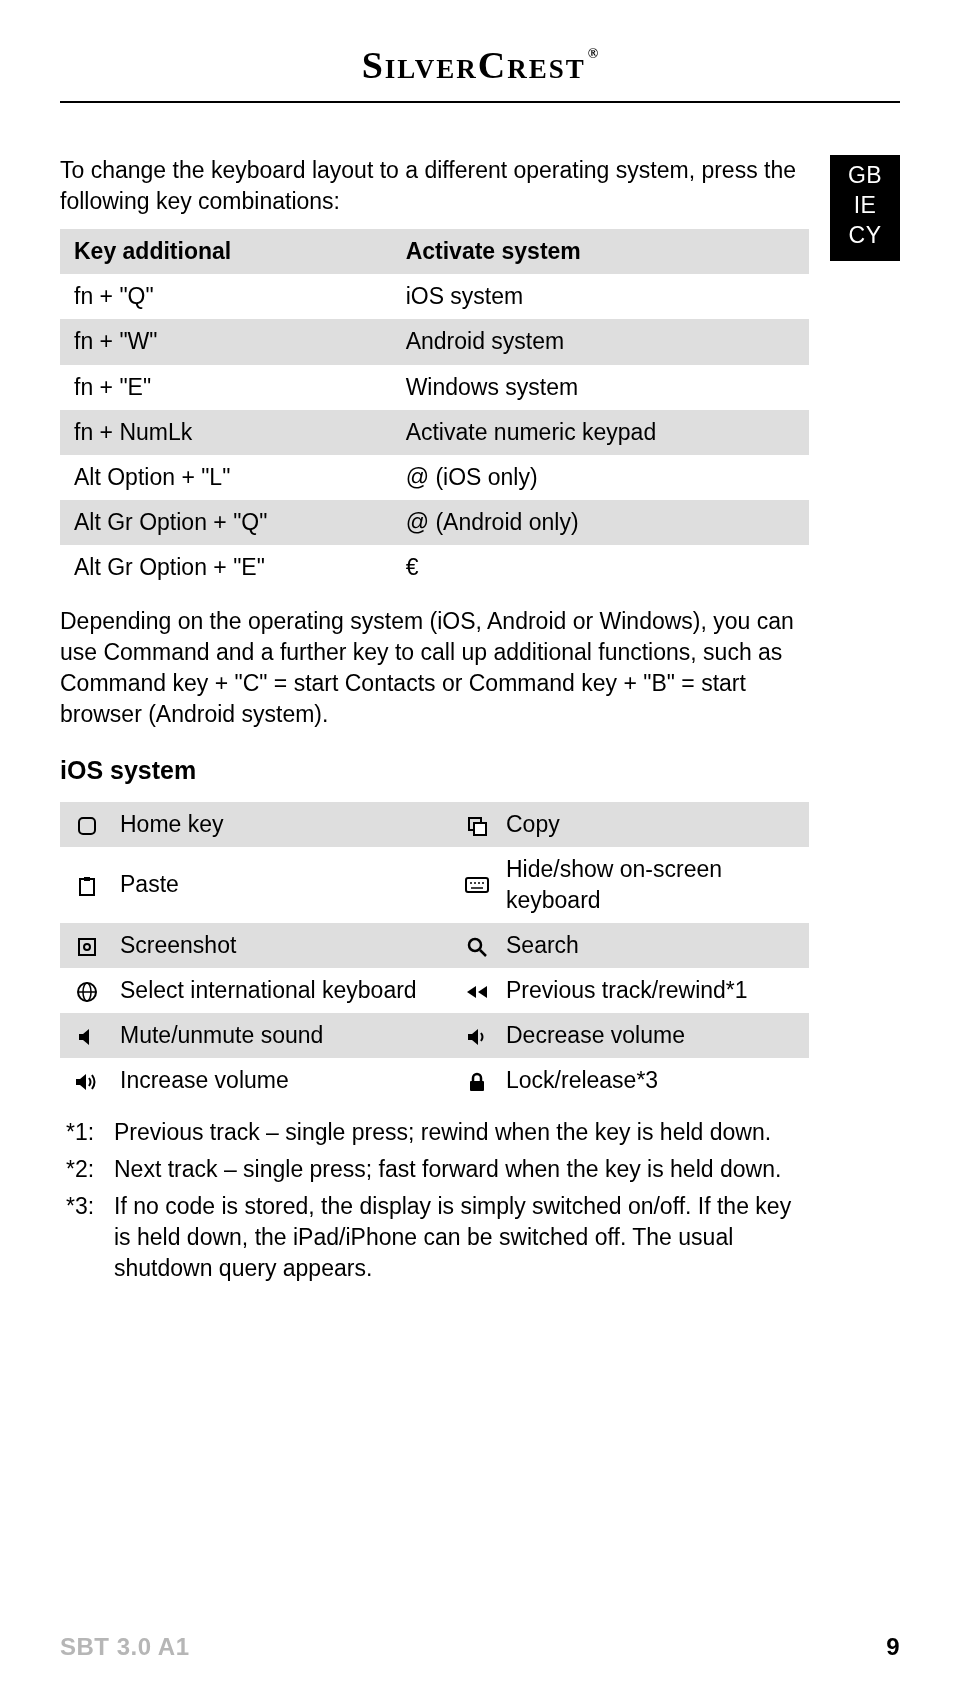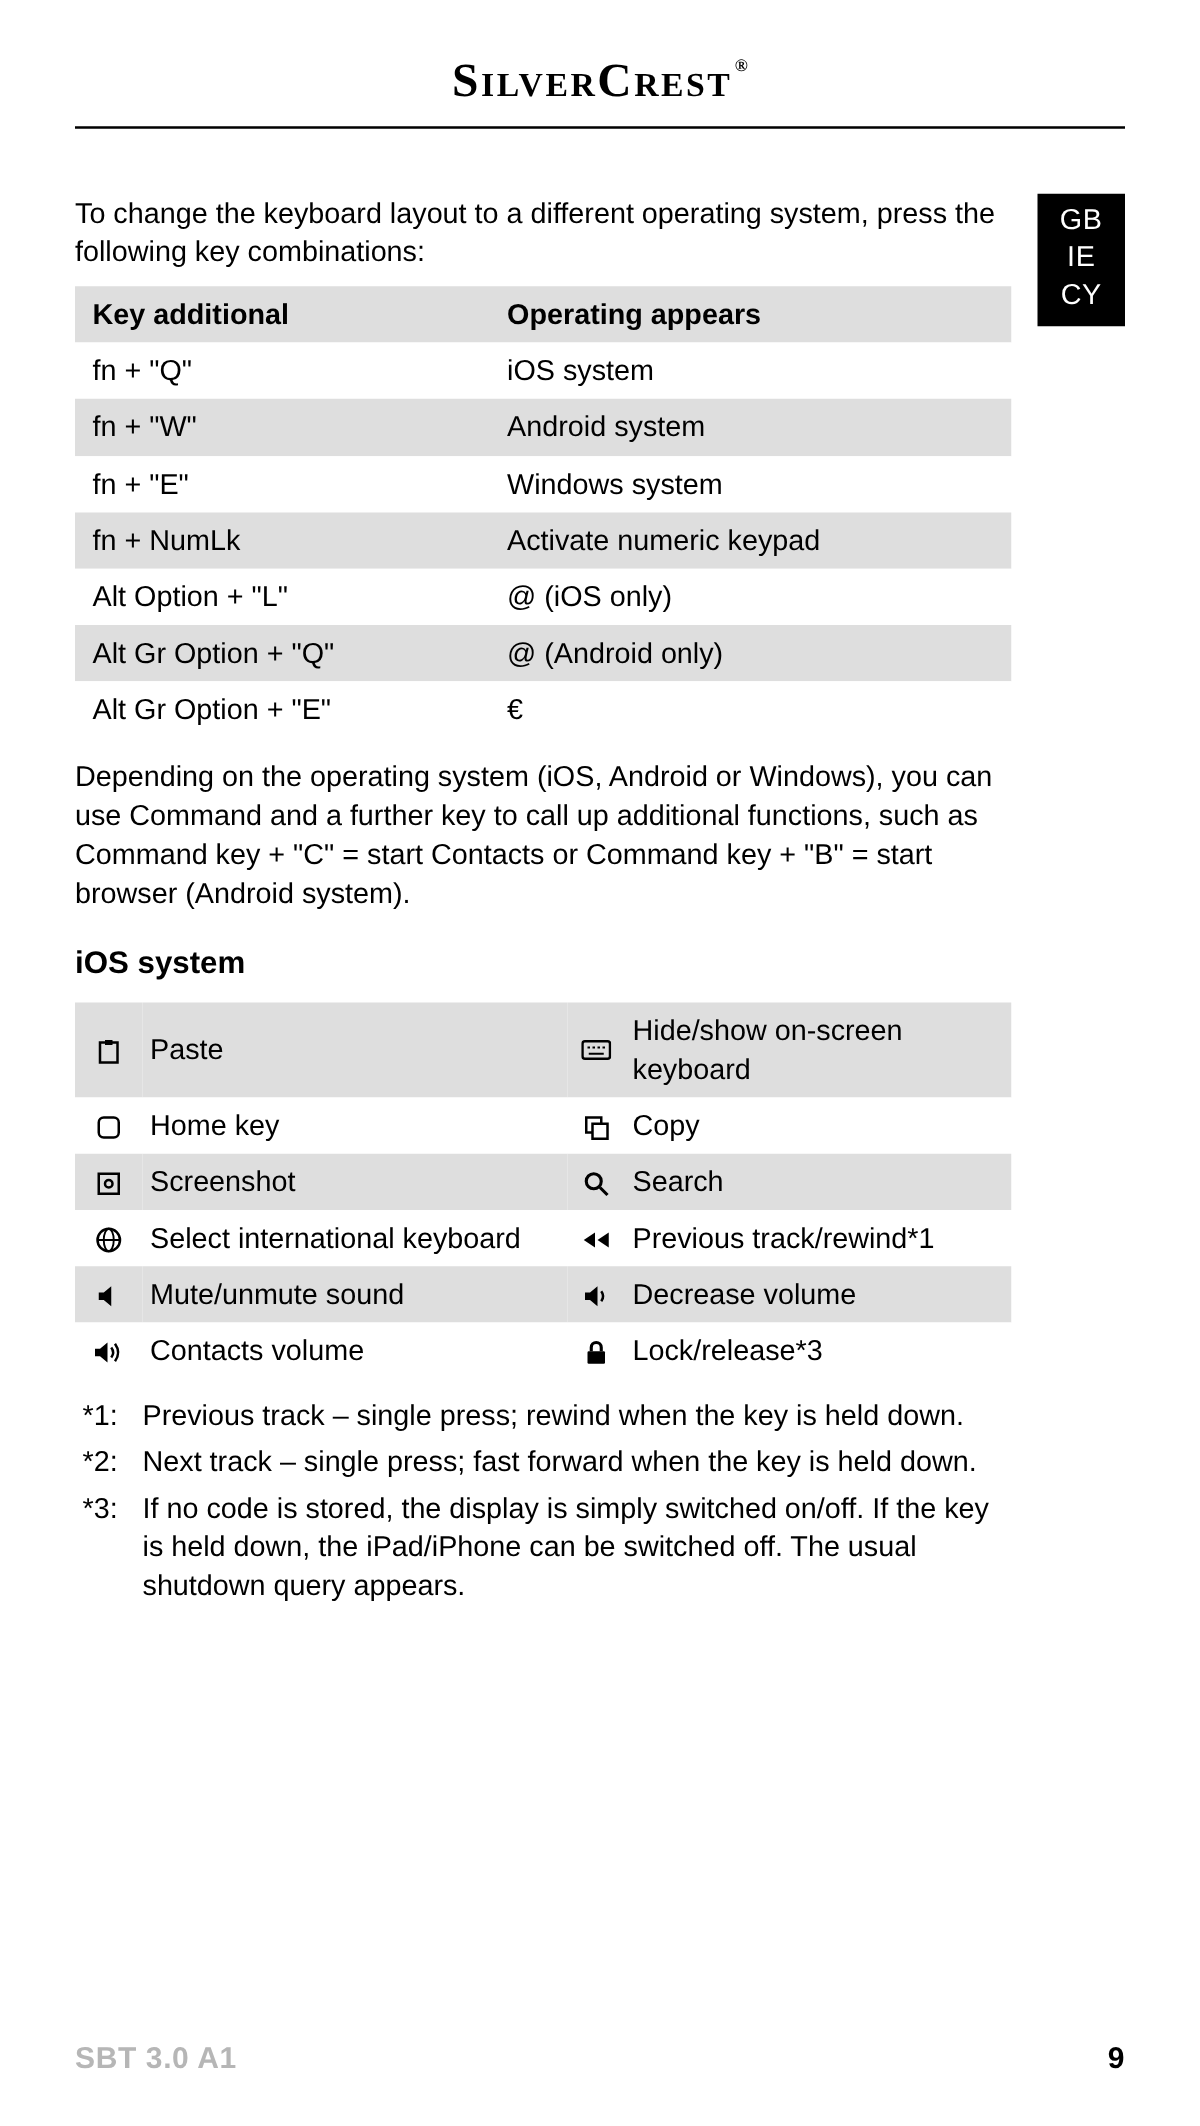--- a/index.html
+++ b/index.html
@@ -113,21 +113,21 @@
 </div>
 
 <div class="content">
   <div class="main">
     <p class="intro">To change the keyboard layout to a different operating system, press the following key combinations:</p>
 
     <table class="t1">
       <tbody>
           <tr>
         <th>Key additional</th>
-        <th>Operating appears</th>
+        <th>Activate system</th>
       </tr>
       <tr>
             <td>fn + "Q"</td>
             <td>iOS system</td>
           </tr>
       <tr>
             <td>fn + "W"</td>
             <td>Android system</td>
           </tr>
       <tr>
@@ -153,48 +153,48 @@
     </tbody>
       </table>
 
     <p class="para2">Depending on the operating system (iOS, Android or Windows), you can use Command and a further key to call up additional functions, such as Command key + "C" = start Contacts or Command key + "B" = start browser (Android system).</p>
 
     <h3 class="sec">iOS system</h3>
 
     <table class="t2">
       <tbody>
           <tr>
+        <td class="ic"><span class="icon"><svg width="22" height="22">
+                  <rect x="3" y="3" width="16" height="16" rx="4" fill="none" stroke="#000" stroke-width="2"></rect>
+                </svg></span></td>
+        <td class="lbl">Home key</td>
+        <td class="ic2"><span class="icon"><svg width="22" height="22">
+                  <rect x="3" y="3" width="12" height="12" fill="none" stroke="#000" stroke-width="2"></rect>
+                  <rect x="8" y="8" width="12" height="12" fill="#fff" stroke="#000" stroke-width="2"></rect>
+                </svg></span></td>
+        <td>Copy</td>
+      </tr>
+      <tr>
         <td class="ic"><span class="icon"><svg width="22" height="22">
                   <rect x="4" y="4" width="14" height="16" fill="none" stroke="#000" stroke-width="2"></rect>
                   <rect x="8" y="2" width="6" height="4" fill="#000"></rect>
                 </svg></span></td>
         <td class="lbl">Paste</td>
         <td class="ic2"><span class="icon"><svg width="24" height="18">
                   <rect x="1" y="1" width="22" height="14" rx="2" fill="none" stroke="#000" stroke-width="2"></rect>
                   <line x1="5" y1="6" x2="7" y2="6" stroke="#000" stroke-width="1.5"></line>
                   <line x1="9" y1="6" x2="11" y2="6" stroke="#000" stroke-width="1.5"></line>
                   <line x1="13" y1="6" x2="15" y2="6" stroke="#000" stroke-width="1.5"></line>
                   <line x1="17" y1="6" x2="19" y2="6" stroke="#000" stroke-width="1.5"></line>
                   <line x1="6" y1="11" x2="18" y2="11" stroke="#000" stroke-width="1.5"></line>
                 </svg></span></td>
         <td>Hide/show on-screen keyboard</td>
       </tr>
       <tr>
         <td class="ic"><span class="icon"><svg width="22" height="22">
-                  <rect x="3" y="3" width="16" height="16" rx="4" fill="none" stroke="#000" stroke-width="2"></rect>
-                </svg></span></td>
-        <td class="lbl">Home key</td>
-        <td class="ic2"><span class="icon"><svg width="22" height="22">
-                  <rect x="3" y="3" width="12" height="12" fill="none" stroke="#000" stroke-width="2"></rect>
-                  <rect x="8" y="8" width="12" height="12" fill="#fff" stroke="#000" stroke-width="2"></rect>
-                </svg></span></td>
-        <td>Copy</td>
-      </tr>
-      <tr>
-        <td class="ic"><span class="icon"><svg width="22" height="22">
                   <rect x="3" y="3" width="16" height="16" fill="none" stroke="#000" stroke-width="2"></rect>
                   <circle cx="11" cy="11" r="3" fill="none" stroke="#000" stroke-width="2"></circle>
                 </svg></span></td>
         <td class="lbl">Screenshot</td>
         <td class="ic2"><span class="icon"><svg width="22" height="22">
                   <circle cx="9" cy="9" r="6" fill="none" stroke="#000" stroke-width="2.5"></circle>
                   <line x1="14" y1="14" x2="20" y2="20" stroke="#000" stroke-width="2.5"></line>
                 </svg></span></td>
         <td>Search</td>
       </tr>
@@ -221,21 +221,21 @@
                   <path d="M15 6 Q18 10 15 14" fill="none" stroke="#000" stroke-width="2"></path>
                 </svg></span></td>
         <td>Decrease volume</td>
       </tr>
       <tr>
         <td class="ic"><span class="icon"><svg width="26" height="20">
                   <polygon points="2,7 6,7 12,2 12,18 6,13 2,13" fill="#000"></polygon>
                   <path d="M15 6 Q18 10 15 14" fill="none" stroke="#000" stroke-width="2"></path>
                   <path d="M18 3 Q23 10 18 17" fill="none" stroke="#000" stroke-width="2"></path>
                 </svg></span></td>
-        <td class="lbl">Contacts volume</td>
+        <td class="lbl">Increase volume</td>
         <td class="ic2"><span class="icon"><svg width="20" height="22">
                   <rect x="3" y="10" width="14" height="10" rx="1" fill="#000"></rect>
                   <path d="M6 10 V7 a4 4 0 0 1 8 0 V10" fill="none" stroke="#000" stroke-width="2.5"></path>
                 </svg></span></td>
         <td>Lock/release*3</td>
       </tr>
     </tbody>
       </table>
 
     <div class="notes">

